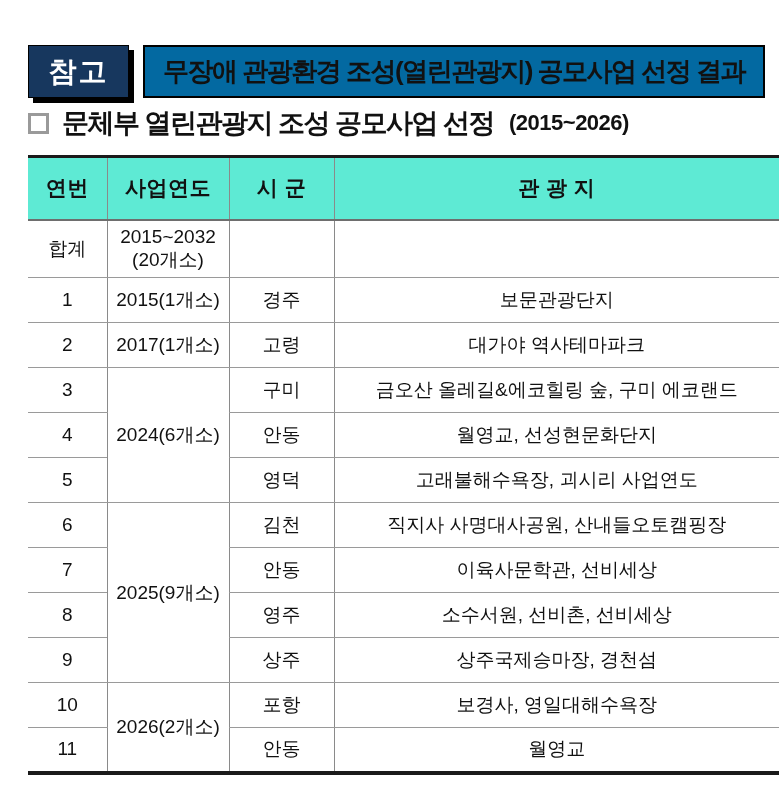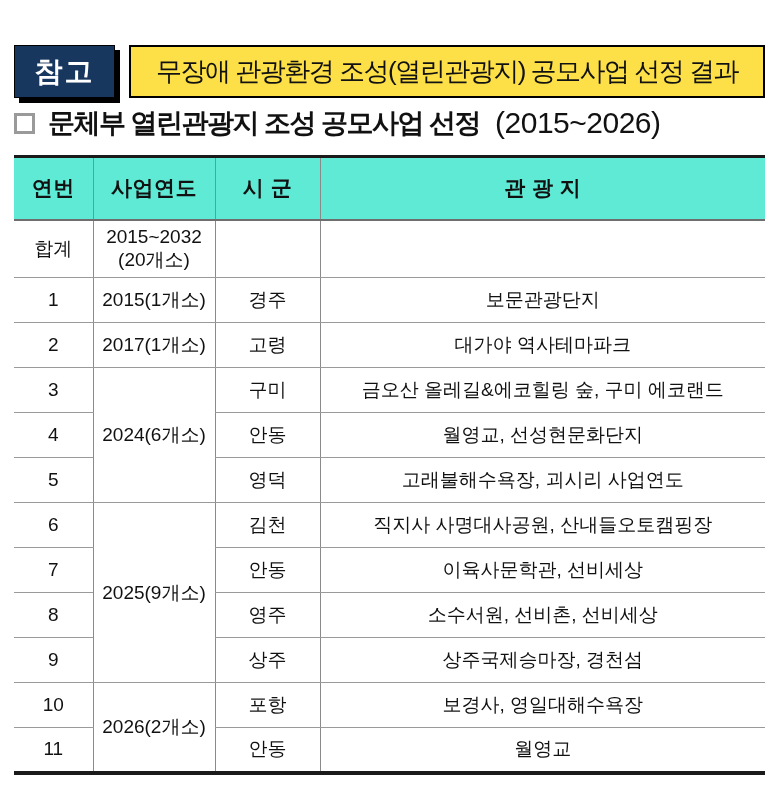--- a/index.html
+++ b/index.html
@@ -3,50 +3,50 @@
 <meta charset="utf-8">
 <style>
   * { margin: 0; padding: 0; box-sizing: border-box; }
   html, body { background: #ffffff; }
   body {
     width: 779px; height: 801px;
     font-family: "Liberation Sans", "DejaVu Sans", sans-serif;
     color: #111;
     overflow: hidden;
   }
-  .page { position: relative; width: 779px; height: 801px; padding: 45px 14px 0 14px; }
+  .page { position: relative; width: 779px; height: 801px; padding: 45px 14px 0 28px; }
 
   
   .header-row { display: flex; align-items: stretch; gap: 14px; height: 53px; }
   .badge {
     width: 101px; flex: 0 0 101px;
     background: #17375e;
     border: 1px solid #000;
     box-shadow: 5px 5px 0 #000;
     color: #fff;
     display: flex; align-items: center; justify-content: center;
     font-size: 28px; font-weight: bold; letter-spacing: 2px;
   }
   .title-box {
     flex: 1;
     border: 2px solid #000;
-    background: #fde047;
+    background: #0369a1;
     display: flex; align-items: center; justify-content: center;
-    font-size: 26px; font-weight: normal; letter-spacing: -1.5px;
+    font-size: 26px; font-weight: bold; letter-spacing: -1.5px;
     white-space: nowrap;
   }
 
   
   .subtitle { margin-top: 8px; display: flex; align-items: center; gap: 13px; height: 34px; }
   .subtitle .square {
     width: 21px; height: 21px; flex: 0 0 21px;
     border: 3px solid #9a9a9a; background: #fff;
   }
   .subtitle-text { font-size: 27px; font-weight: bold; letter-spacing: -1.5px; white-space: nowrap; }
-  .subtitle-range { font-size: 30px; font-weight: normal; letter-spacing: -0.5px; margin-left: 2px; white-space: nowrap; }
+  .subtitle-range { font-size: 22px; font-weight: bold; letter-spacing: -0.5px; margin-left: 2px; white-space: nowrap; }
 
   
   table.main {
     width: 751px;
     margin-top: 15px;
     border-collapse: collapse;
     table-layout: fixed;
     border-top: 3px solid #1a1a1a;
     border-bottom: 4px solid #1a1a1a;
   }

